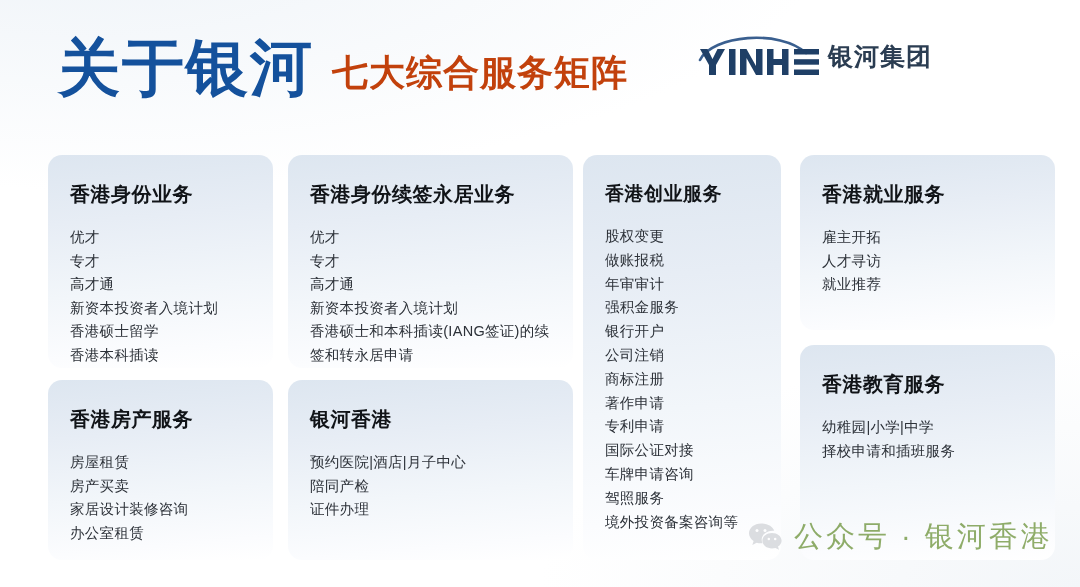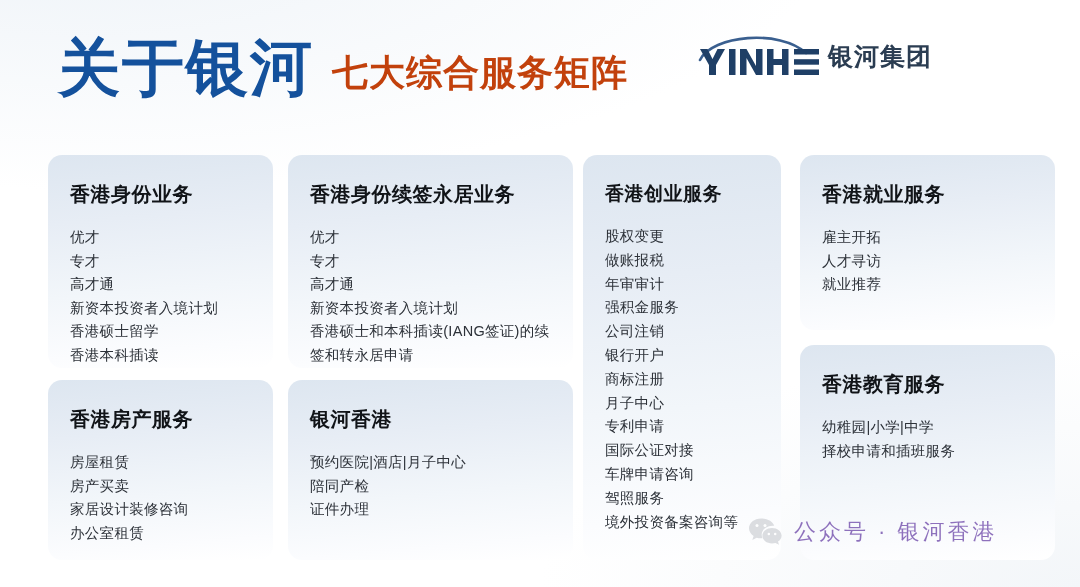--- a/index.html
+++ b/index.html
@@ -155,22 +155,22 @@
     align-items: center;
     gap: 12px;
     z-index: 4;
     opacity: 0.62;
     pointer-events: none;
   }
 
   .wm-icon { width: 34px; height: 30px; position: relative; }
 
   .wm-text {
-    font-size: 22px;
-    color: #4c1d95;
+    font-size: 29px;
+    color: #4d7c0f;
     letter-spacing: 3px;
     white-space: nowrap;
   }
 </style>
 </head>
 <body>
 
 <div class="page-wash"></div>
 
 <div class="stage">
@@ -233,24 +233,24 @@
   </div>
 
   <div class="card" id="card-startup">
     <div class="card-inner">
       <div class="card-title small">香港创业服务</div>
       <ul class="card-list">
         <li>股权变更</li>
         <li>做账报税</li>
         <li>年审审计</li>
         <li>强积金服务</li>
+        <li>银行开户</li>
         <li>公司注销</li>
-        <li>银行开户</li>
         <li>商标注册</li>
-        <li>月子中心</li>
+        <li>著作申请</li>
         <li>专利申请</li>
         <li>国际公证对接</li>
         <li>车牌申请咨询</li>
         <li>驾照服务</li>
         <li>境外投资备案咨询等</li>
       </ul>
     </div>
   </div>
 
   <div class="card" id="card-employment">

